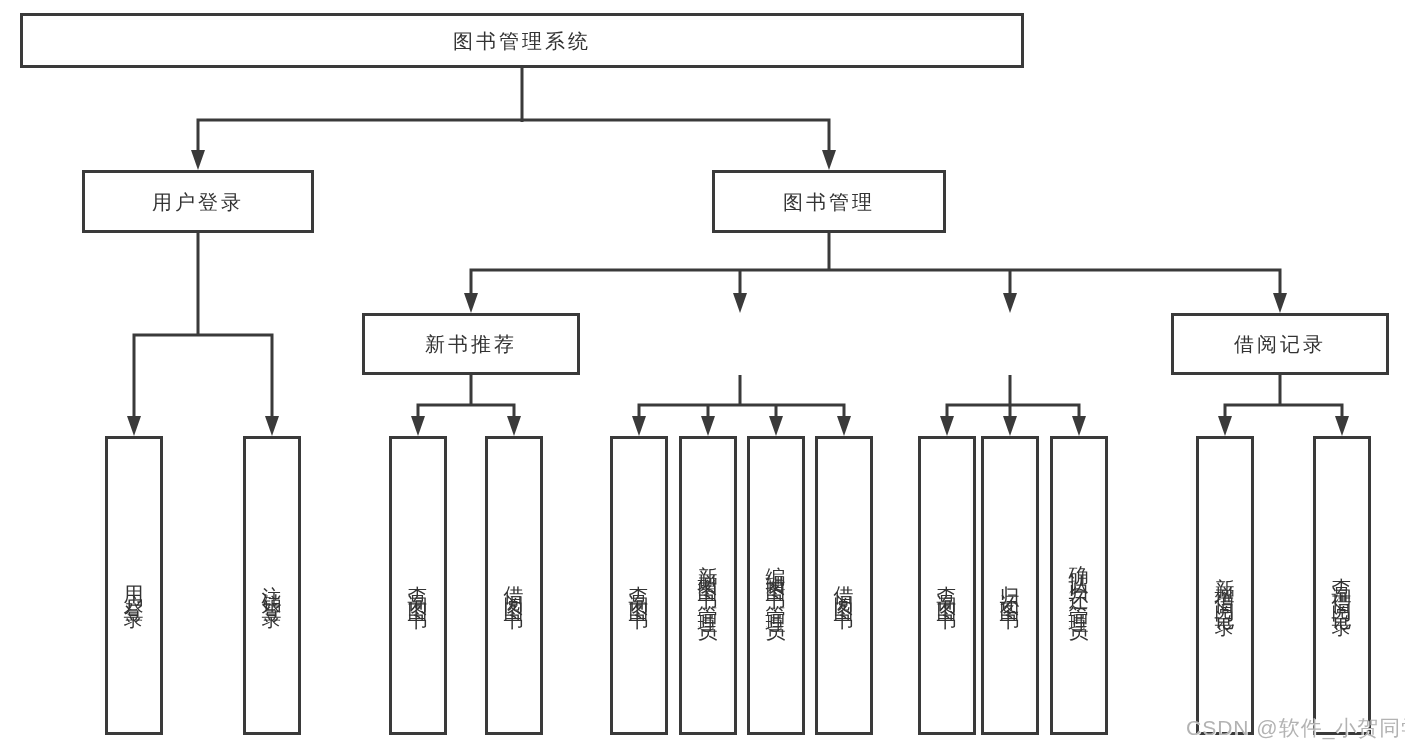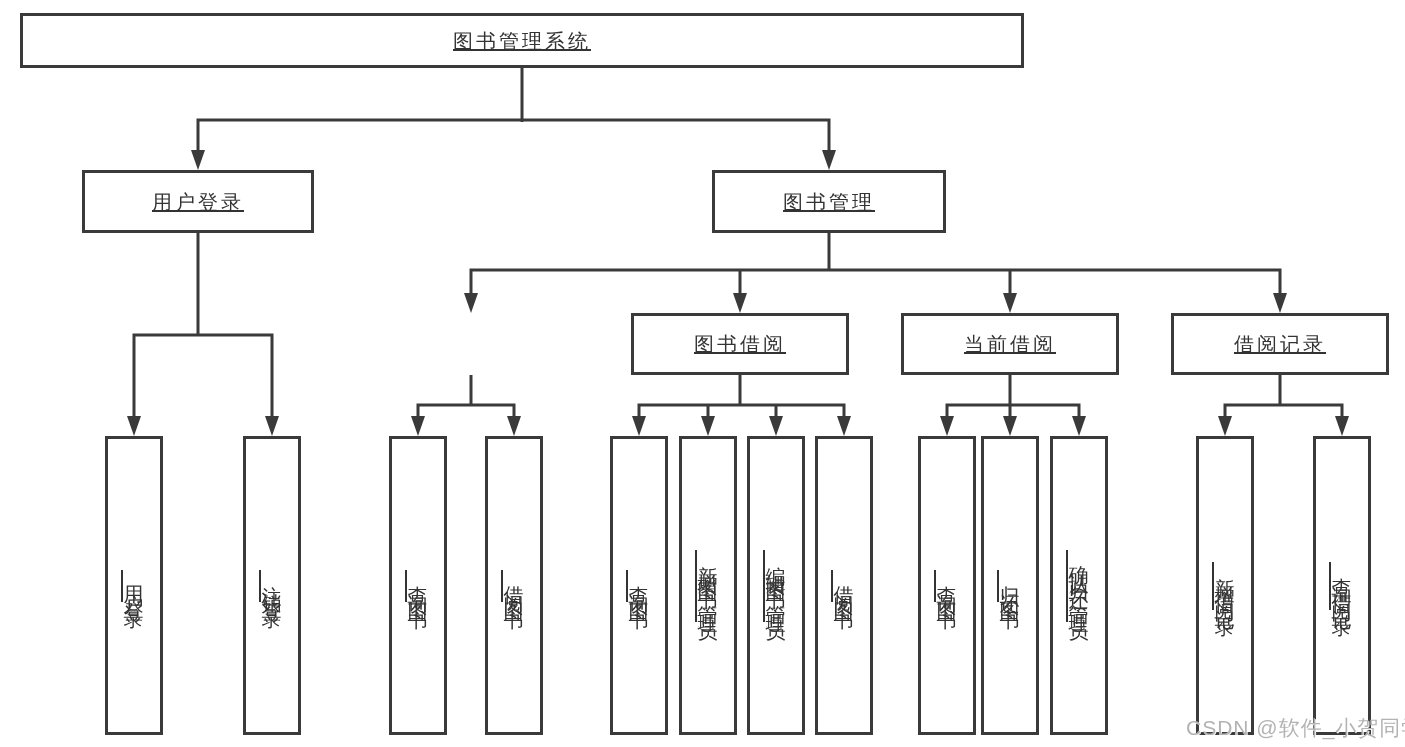--- a/index.html
+++ b/index.html
@@ -20,21 +20,20 @@
   .box {
     position: absolute;
     box-sizing: border-box;
     border: 3px solid #3a3a3a;
     background: #ffffff;
     color: #333333;
     display: flex;
     align-items: center;
     justify-content: center;
     text-align: center;
-    text-decoration: underline;
   }
   .h {
     font-size: 20px;
     letter-spacing: 3px;
     line-height: 1.2;
     white-space: nowrap;
   }
   .v {
     writing-mode: vertical-rl;
     text-orientation: mixed;
@@ -115,22 +114,21 @@
       <polygon points="1218,416 1232,416 1225,436"></polygon>
       <polygon points="1335,416 1349,416 1342,436"></polygon>
     </g>
   </svg>
 
   <div class="box h" style="left:20px; top:13px; width:1004px; height:55px;">图书管理系统</div>
 
   <div class="box h" style="left:82px; top:170px; width:232px; height:63px;">用户登录</div>
   <div class="box h" style="left:712px; top:170px; width:234px; height:63px;text-align:right;">图书管理</div>
 
-  <div class="box h" style="left:631px; top:313px; width:218px; height:62px;">图书借阅</div>
-  <div class="box h" style="left:901px; top:313px; width:218px; height:62px;">当前借阅</div>
+  <div class="box h" style="left:362px; top:313px; width:218px; height:62px;">新书推荐</div>
   <div class="box h" style="left:1171px; top:313px; width:218px; height:62px;">借阅记录</div>
 
   <div class="box v" style="left:105px; top:436px; width:58px; height:299px;">用户登录</div>
   <div class="box v" style="left:243px; top:436px; width:58px; height:299px;">注销登录</div>
 
   <div class="box v" style="left:389px; top:436px; width:58px; height:299px;">查询图书</div>
   <div class="box v" style="left:485px; top:436px; width:58px; height:299px;">借阅图书</div>
 
   <div class="box v" style="left:610px; top:436px; width:58px; height:299px;">查询图书</div>
   <div class="box v" style="left:679px; top:436px; width:58px; height:299px;">新增图书（管理员）</div>

